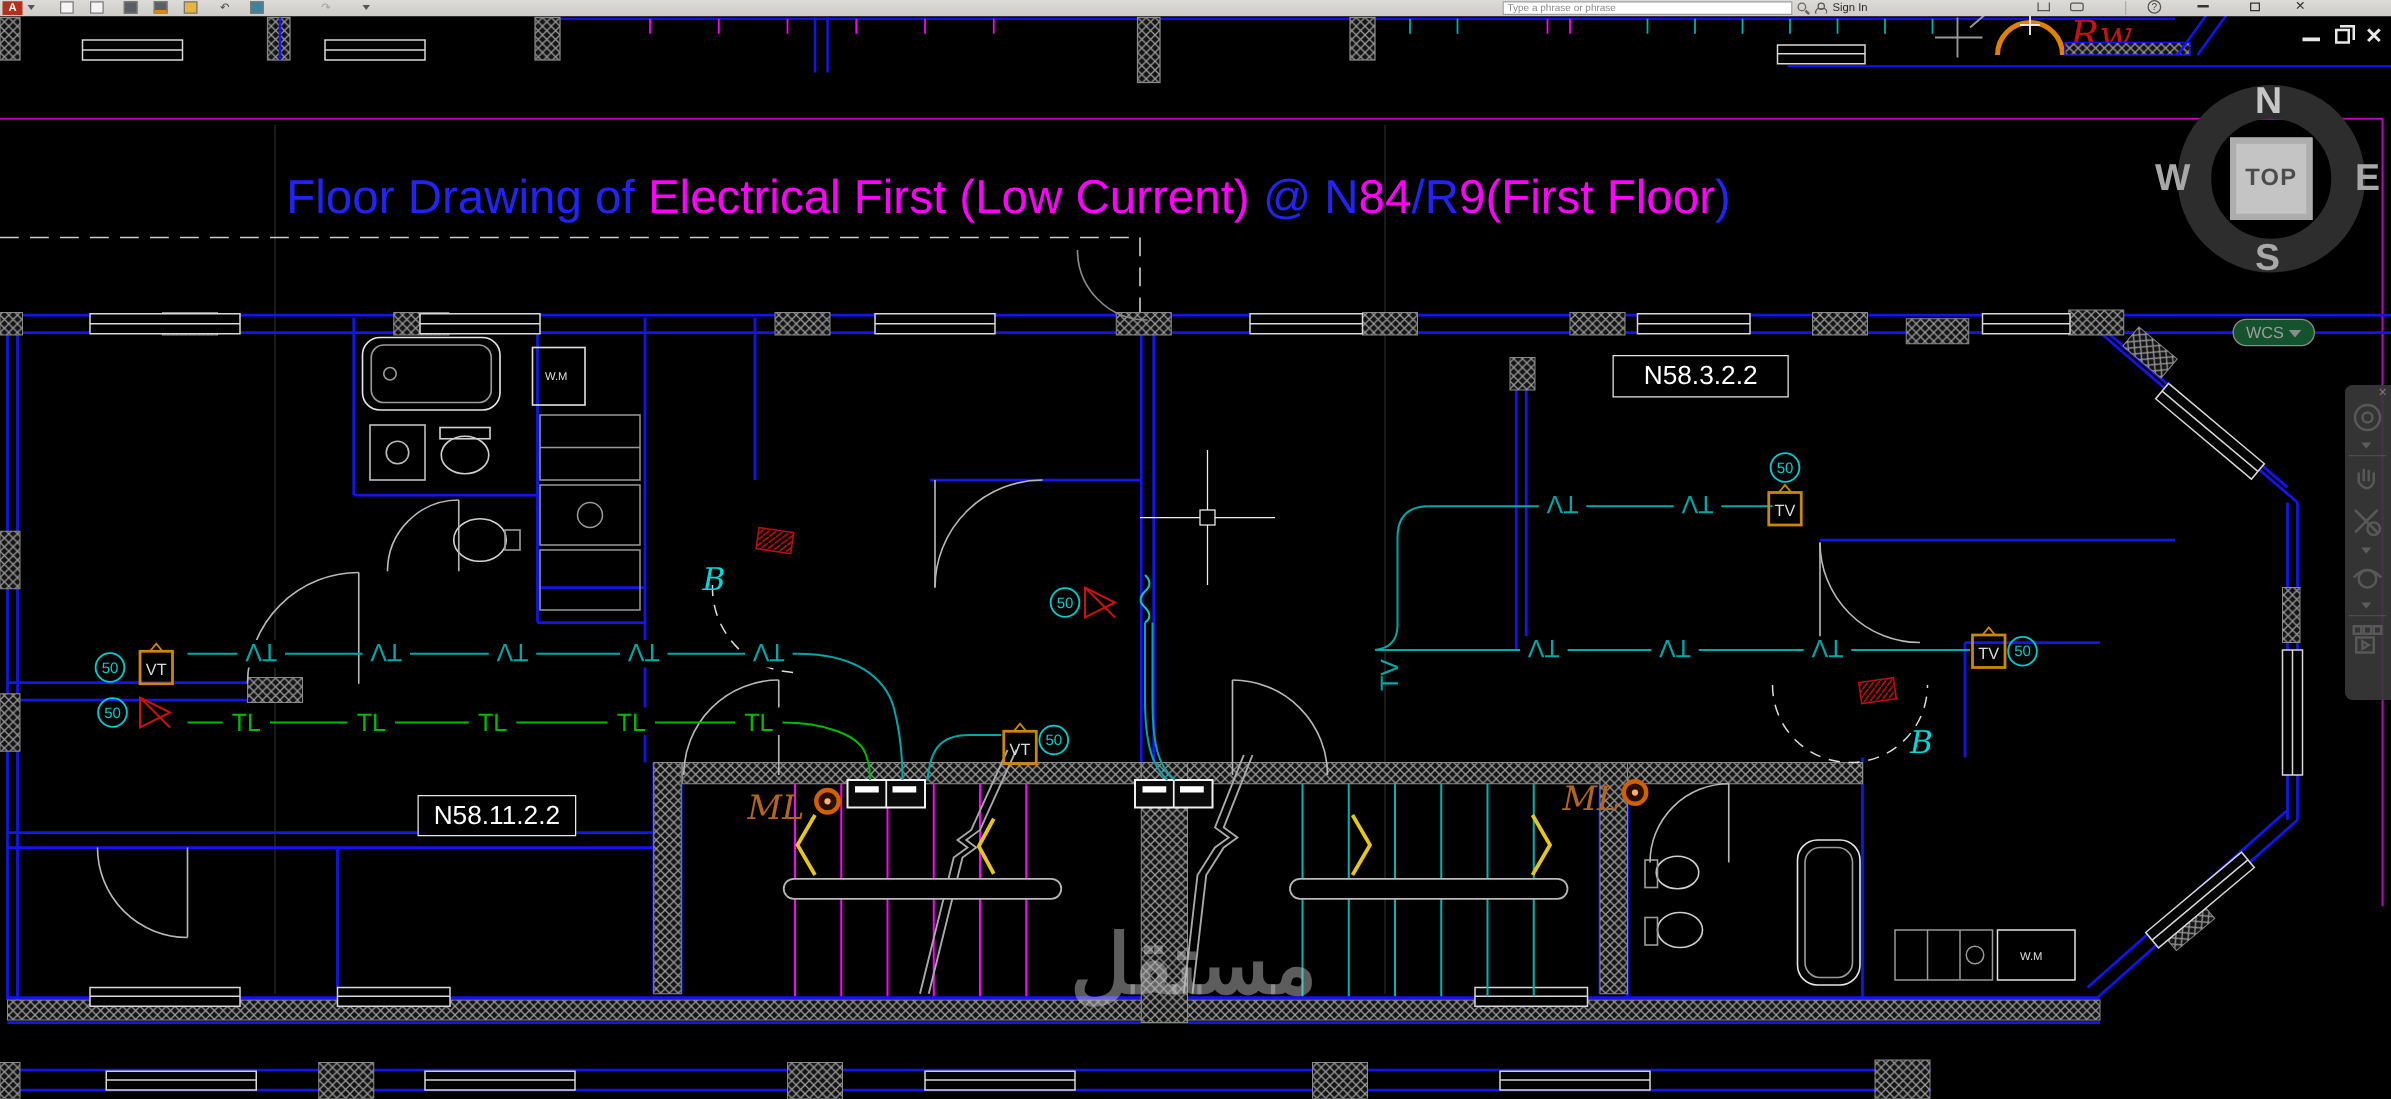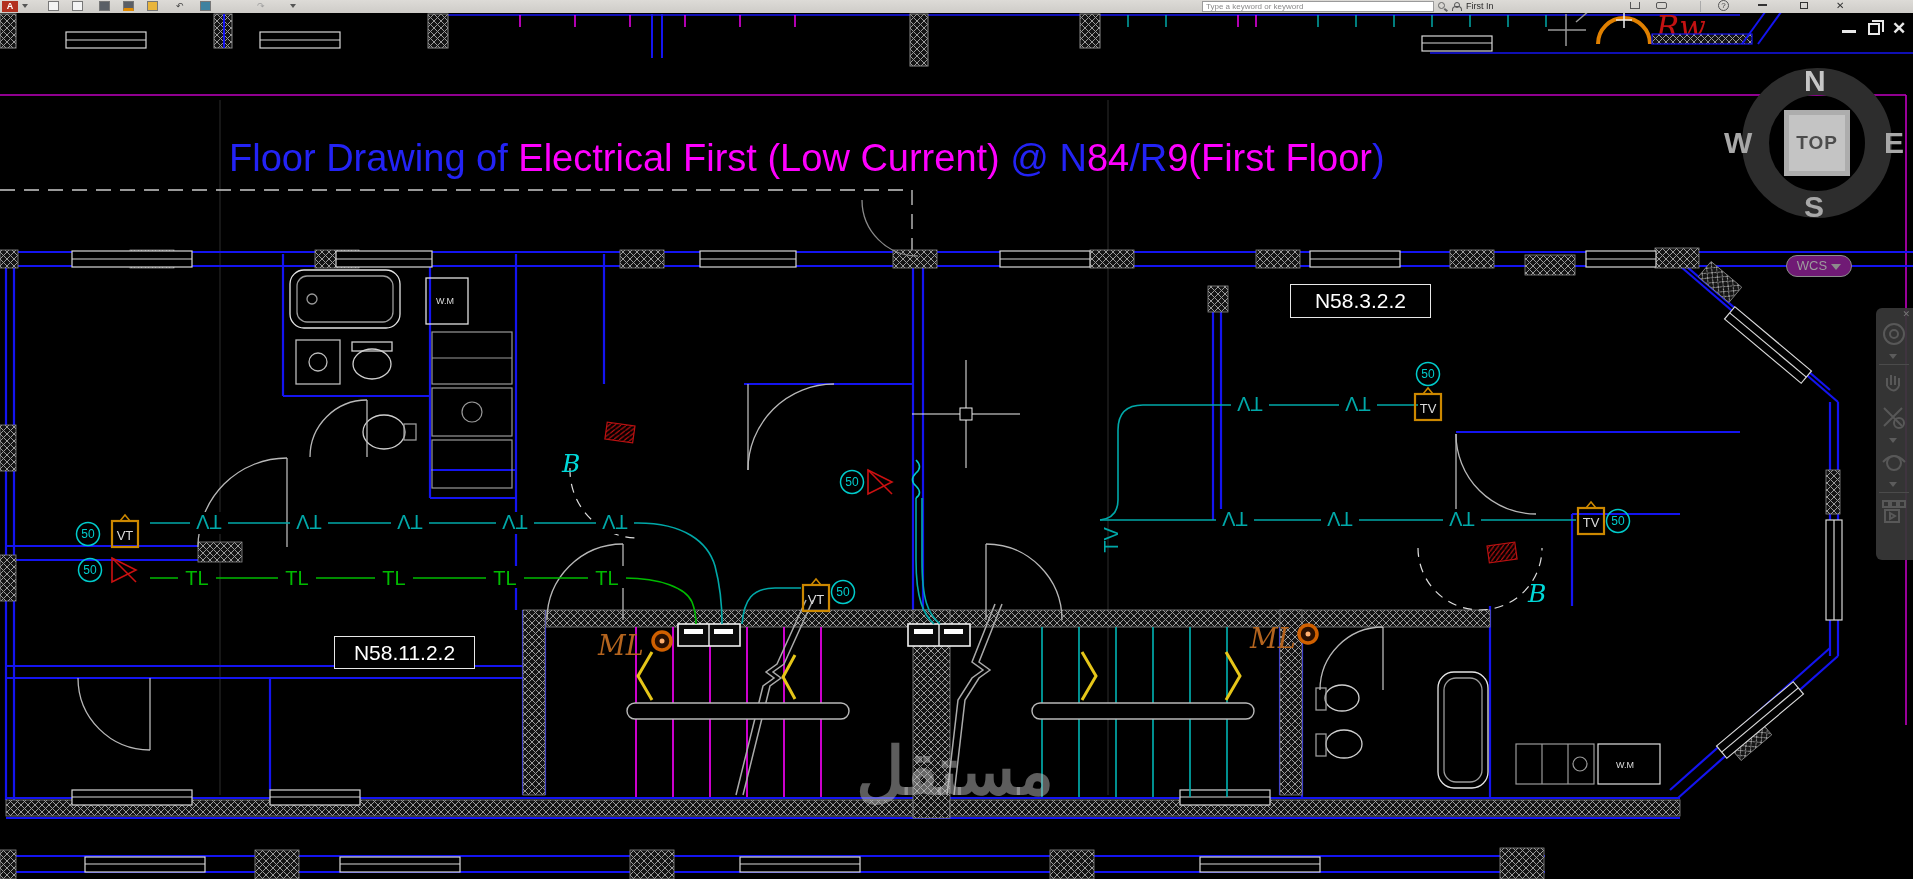--- a/index.html
+++ b/index.html
@@ -57,35 +57,35 @@
 
   
   .dwg-title { position:absolute; left:229px; top:137px; font-size:38px; z-index:10;
                white-space:nowrap; letter-spacing:0; }
   .c-blue { color:#2323f5; } .c-mag { color:#ff00ff; }
 
   
   .roomtag { position:absolute; border:1.5px solid #e8e8e8; background:#000; color:#fff;
              font-size:21px; text-align:center; z-index:10; }
   .tag1 { left:1290px; top:284px; width:141px; height:34px; line-height:32px; }
-  .tag2 { left:334px;  top:636px; width:141px; height:33px; line-height:31px; }
+  .tag2 { left:334px;  top:636px; width:127px; height:33px; line-height:31px; }
 
   
   .vcube { position:absolute; left:1736px; top:62px; width:162px; height:162px; z-index:20; }
   .vc-ring { position:absolute; left:6px; top:6px; width:150px; height:150px; border-radius:50%;
              border:27px solid #2d2d2d; }
   .vc-letter { position:absolute; color:#a8a8a8; font-weight:bold; font-size:30px; }
   .vc-n { left:68px; top:2px; color:#c6c6c6; }
   .vc-s { left:68px; top:128px; }
   .vc-w { left:-12px; top:64px; }
   .vc-e { left:148px; top:64px; }
   .vc-top { position:absolute; left:48px; top:48px; width:66px; height:66px; background:#c4c4c4;
             border:5px solid #adadad; color:#4c4c4c; font-weight:bold; font-size:19px;
             display:flex; align-items:center; justify-content:center; letter-spacing:1px; }
-  .wcs { position:absolute; left:1786px; top:255px; width:66px; height:22px; background:#701a75;
+  .wcs { position:absolute; left:1786px; top:255px; width:66px; height:22px; background:#14532d;
          border:1px solid #8c8c8c; border-radius:11px; color:#9d9d9d; font-size:13px;
          text-align:center; line-height:20px; z-index:20; }
   .wcs .tri { display:inline-block; width:0; height:0; border-left:5px solid transparent;
               border-right:5px solid transparent; border-top:6px solid #8c8c8c; margin-left:4px; }
 
   
   .navbar { position:absolute; left:1876px; top:308px; width:37px; height:252px;
             background:rgba(56,56,56,.93); border-radius:6px 0 0 6px; z-index:20; }
   .nb-x { position:absolute; right:3px; top:1px; color:#777; font-size:9px; }
   .nb-item { position:absolute; left:4px; width:28px; height:28px; }
@@ -121,24 +121,24 @@
   <div class="tb-item tb-caret" style="left:22px"></div>
   <div class="tb-item tb-ico" style="left:48px"></div>
   <div class="tb-item tb-ico" style="left:72px"></div>
   <div class="tb-item tb-ico save" style="left:99px"></div>
   <div class="tb-item tb-ico saveas" style="left:123px"></div>
   <div class="tb-item tb-ico folder" style="left:147px"></div>
   <div class="tb-item tb-ico plot" style="left:200px"></div>
   <div class="tb-item tb-arrow" style="left:176px">↶</div>
   <div class="tb-item tb-arrow dis" style="left:257px">↷</div>
   <div class="tb-item tb-caret" style="left:290px"></div>
-  <div class="searchbox">Type a keyword or keyword</div>
+  <div class="searchbox">Type a phrase or phrase</div>
   <div class="mag"></div>
   <div class="person"></div>
-  <div class="signin">First In</div>
+  <div class="signin">Sign In</div>
   <div class="cart"></div>
   <div class="chat"></div>
   <div class="tb-sep"></div>
   <div class="help">?</div>
   <div class="win-mini" style="left:1758px"></div>
   <div class="win-sq" style="left:1800px"></div>
   <div class="win-x" style="left:1836px">✕</div>
 </div>
 
 <div class="dwg-ctrls">

